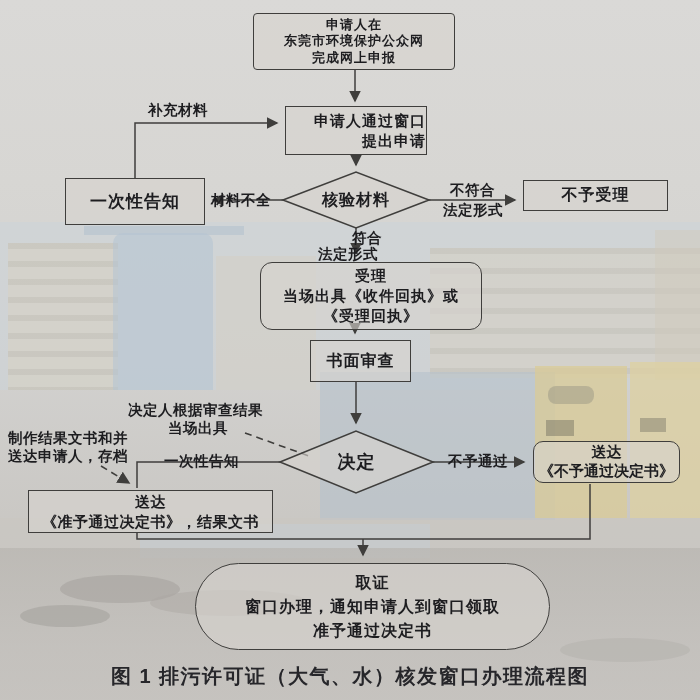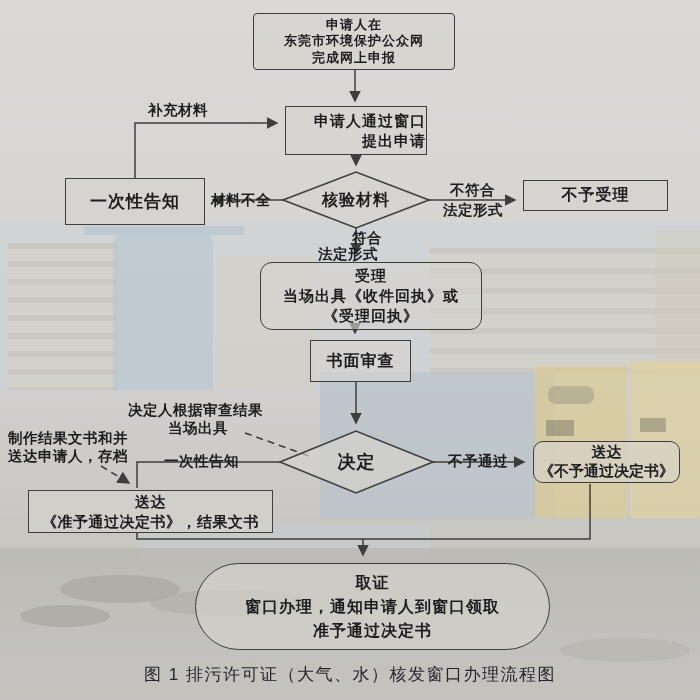--- a/index.html
+++ b/index.html
@@ -54,21 +54,21 @@
     border:1.6px solid var(--line);background:var(--box-fill);
     color:var(--ink);font-weight:bold;text-align:center;letter-spacing:1px;
   }
   .plain{border:none;background:transparent;z-index:4;}
   .lbl{
     position:absolute;z-index:4;color:var(--ink);font-weight:bold;
     font-size:14.5px;letter-spacing:.5px;white-space:nowrap;
   }
   .caption{
     position:absolute;left:0;right:0;top:663px;z-index:4;text-align:center;
-    font-size:17px;font-weight:normal;color:#26262a;letter-spacing:1.5px;
+    font-size:20px;font-weight:bold;color:#26262a;letter-spacing:1.5px;
   }
 </style>
 </head>
 <body>
 
 <div class="stage">
 
   <div class="bg-base"></div>
   <div>
     <div class="ph sky"></div>

